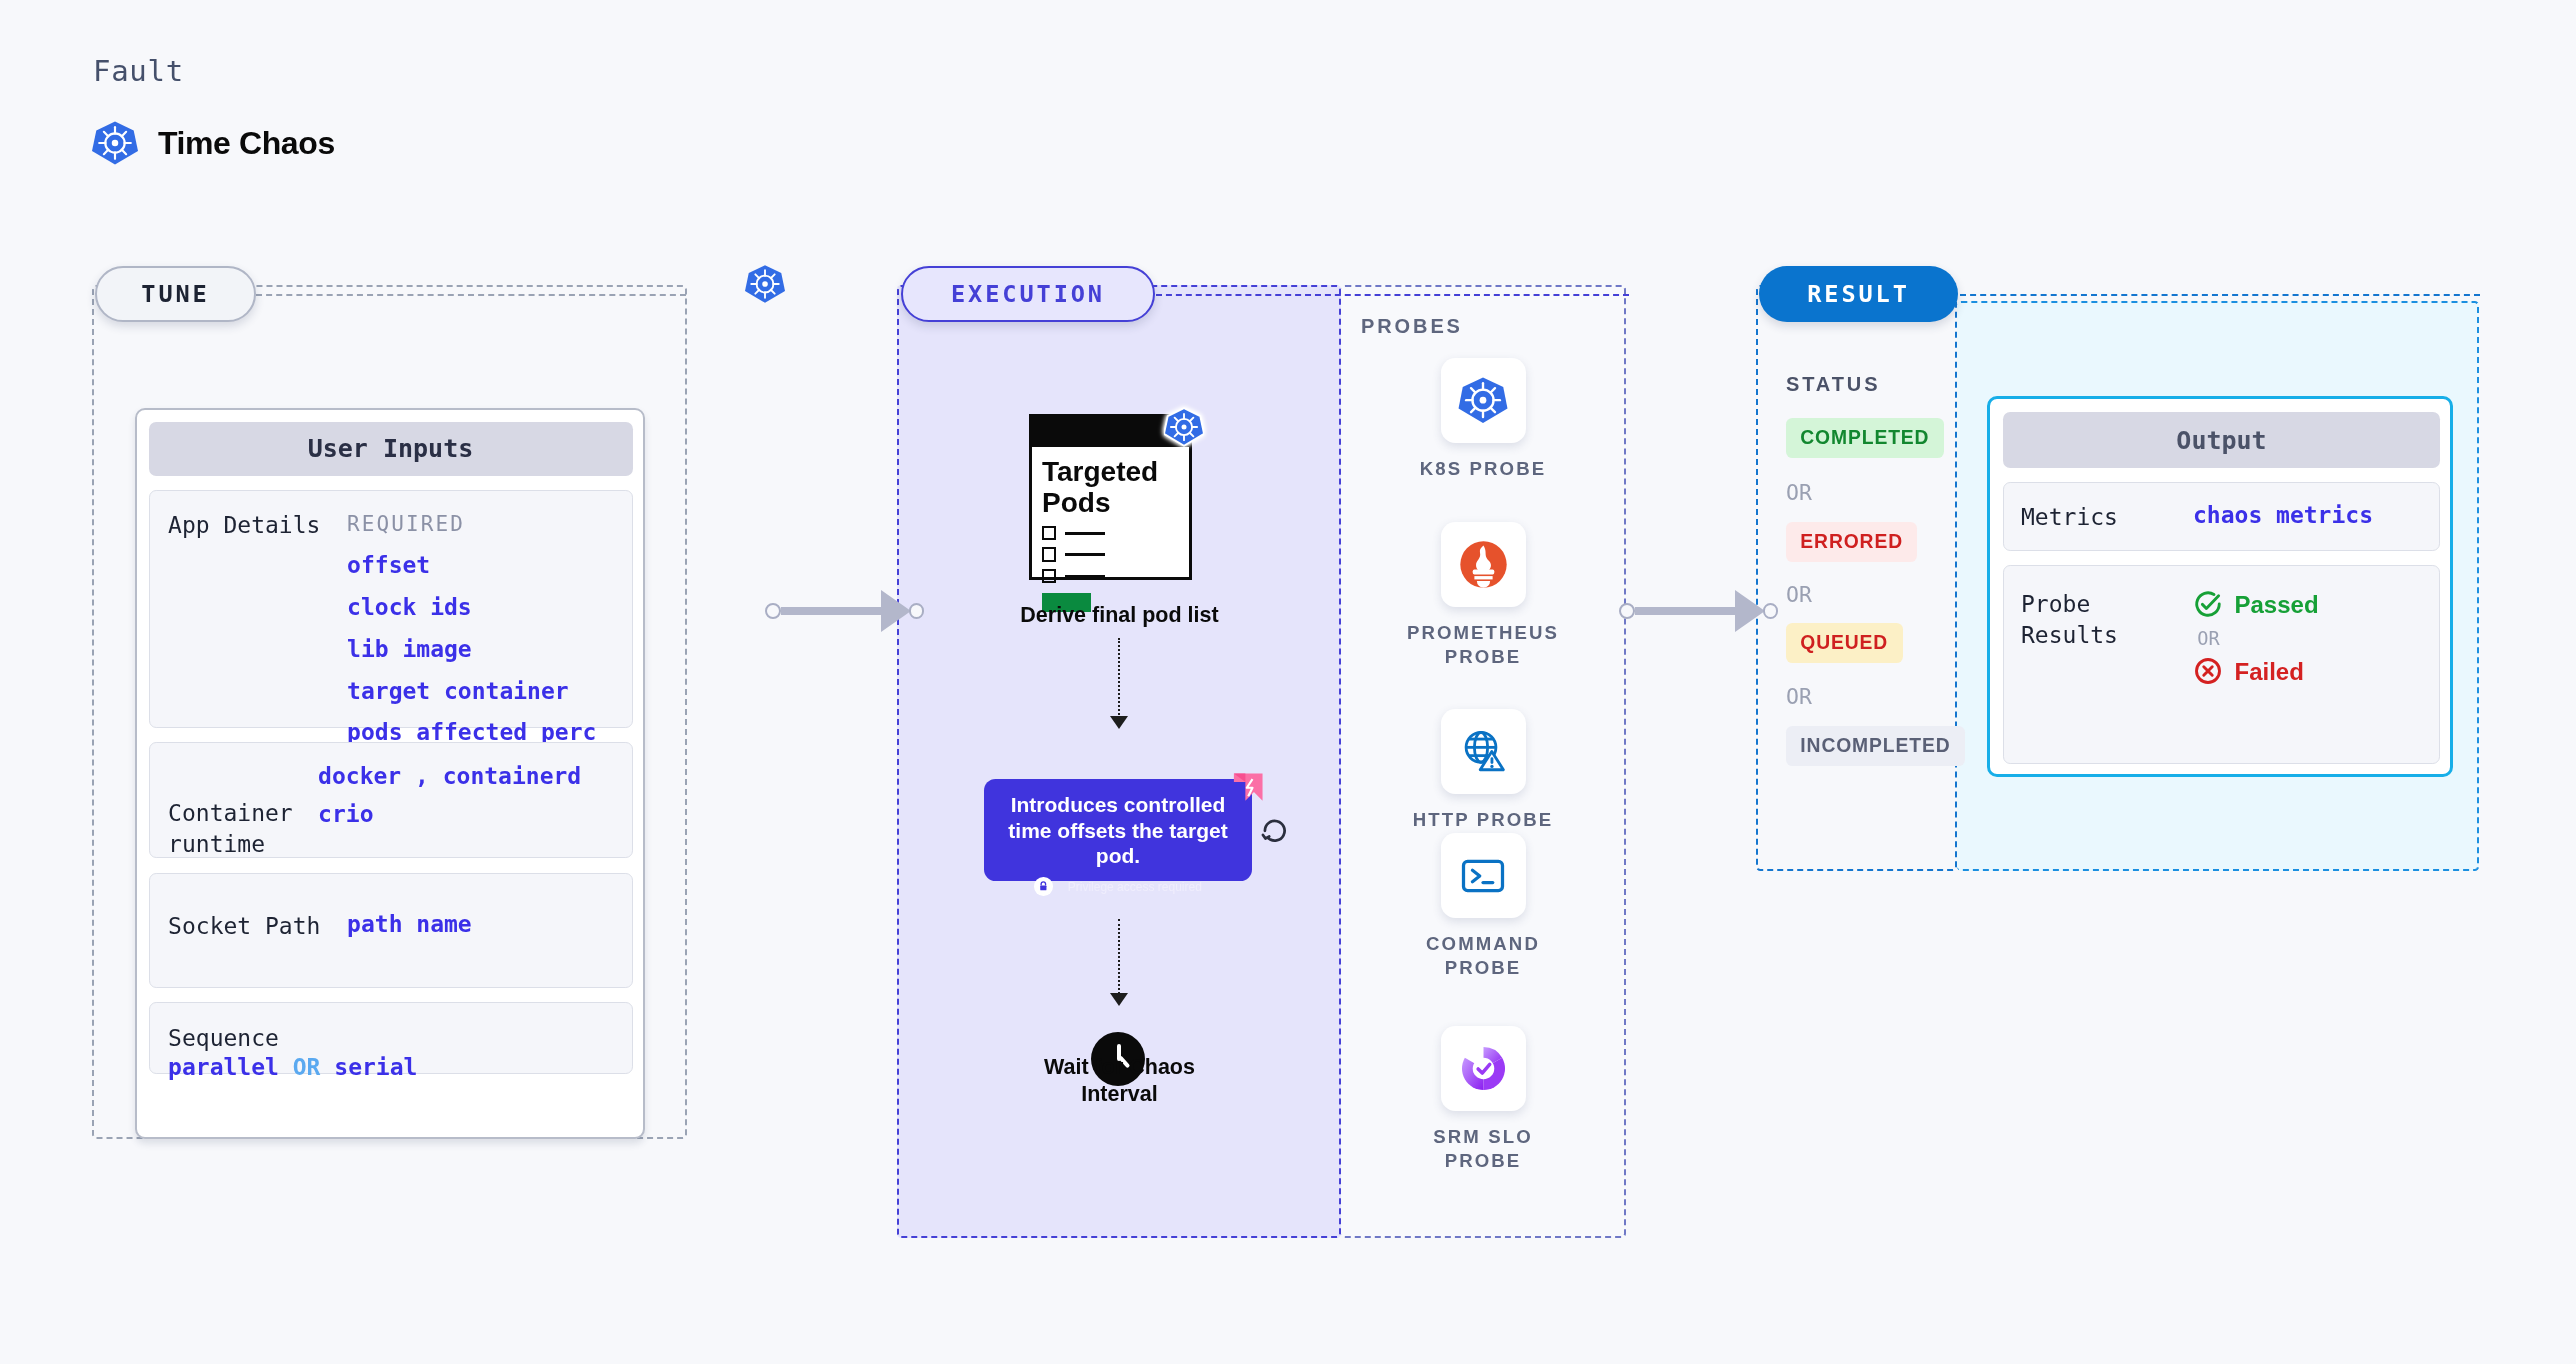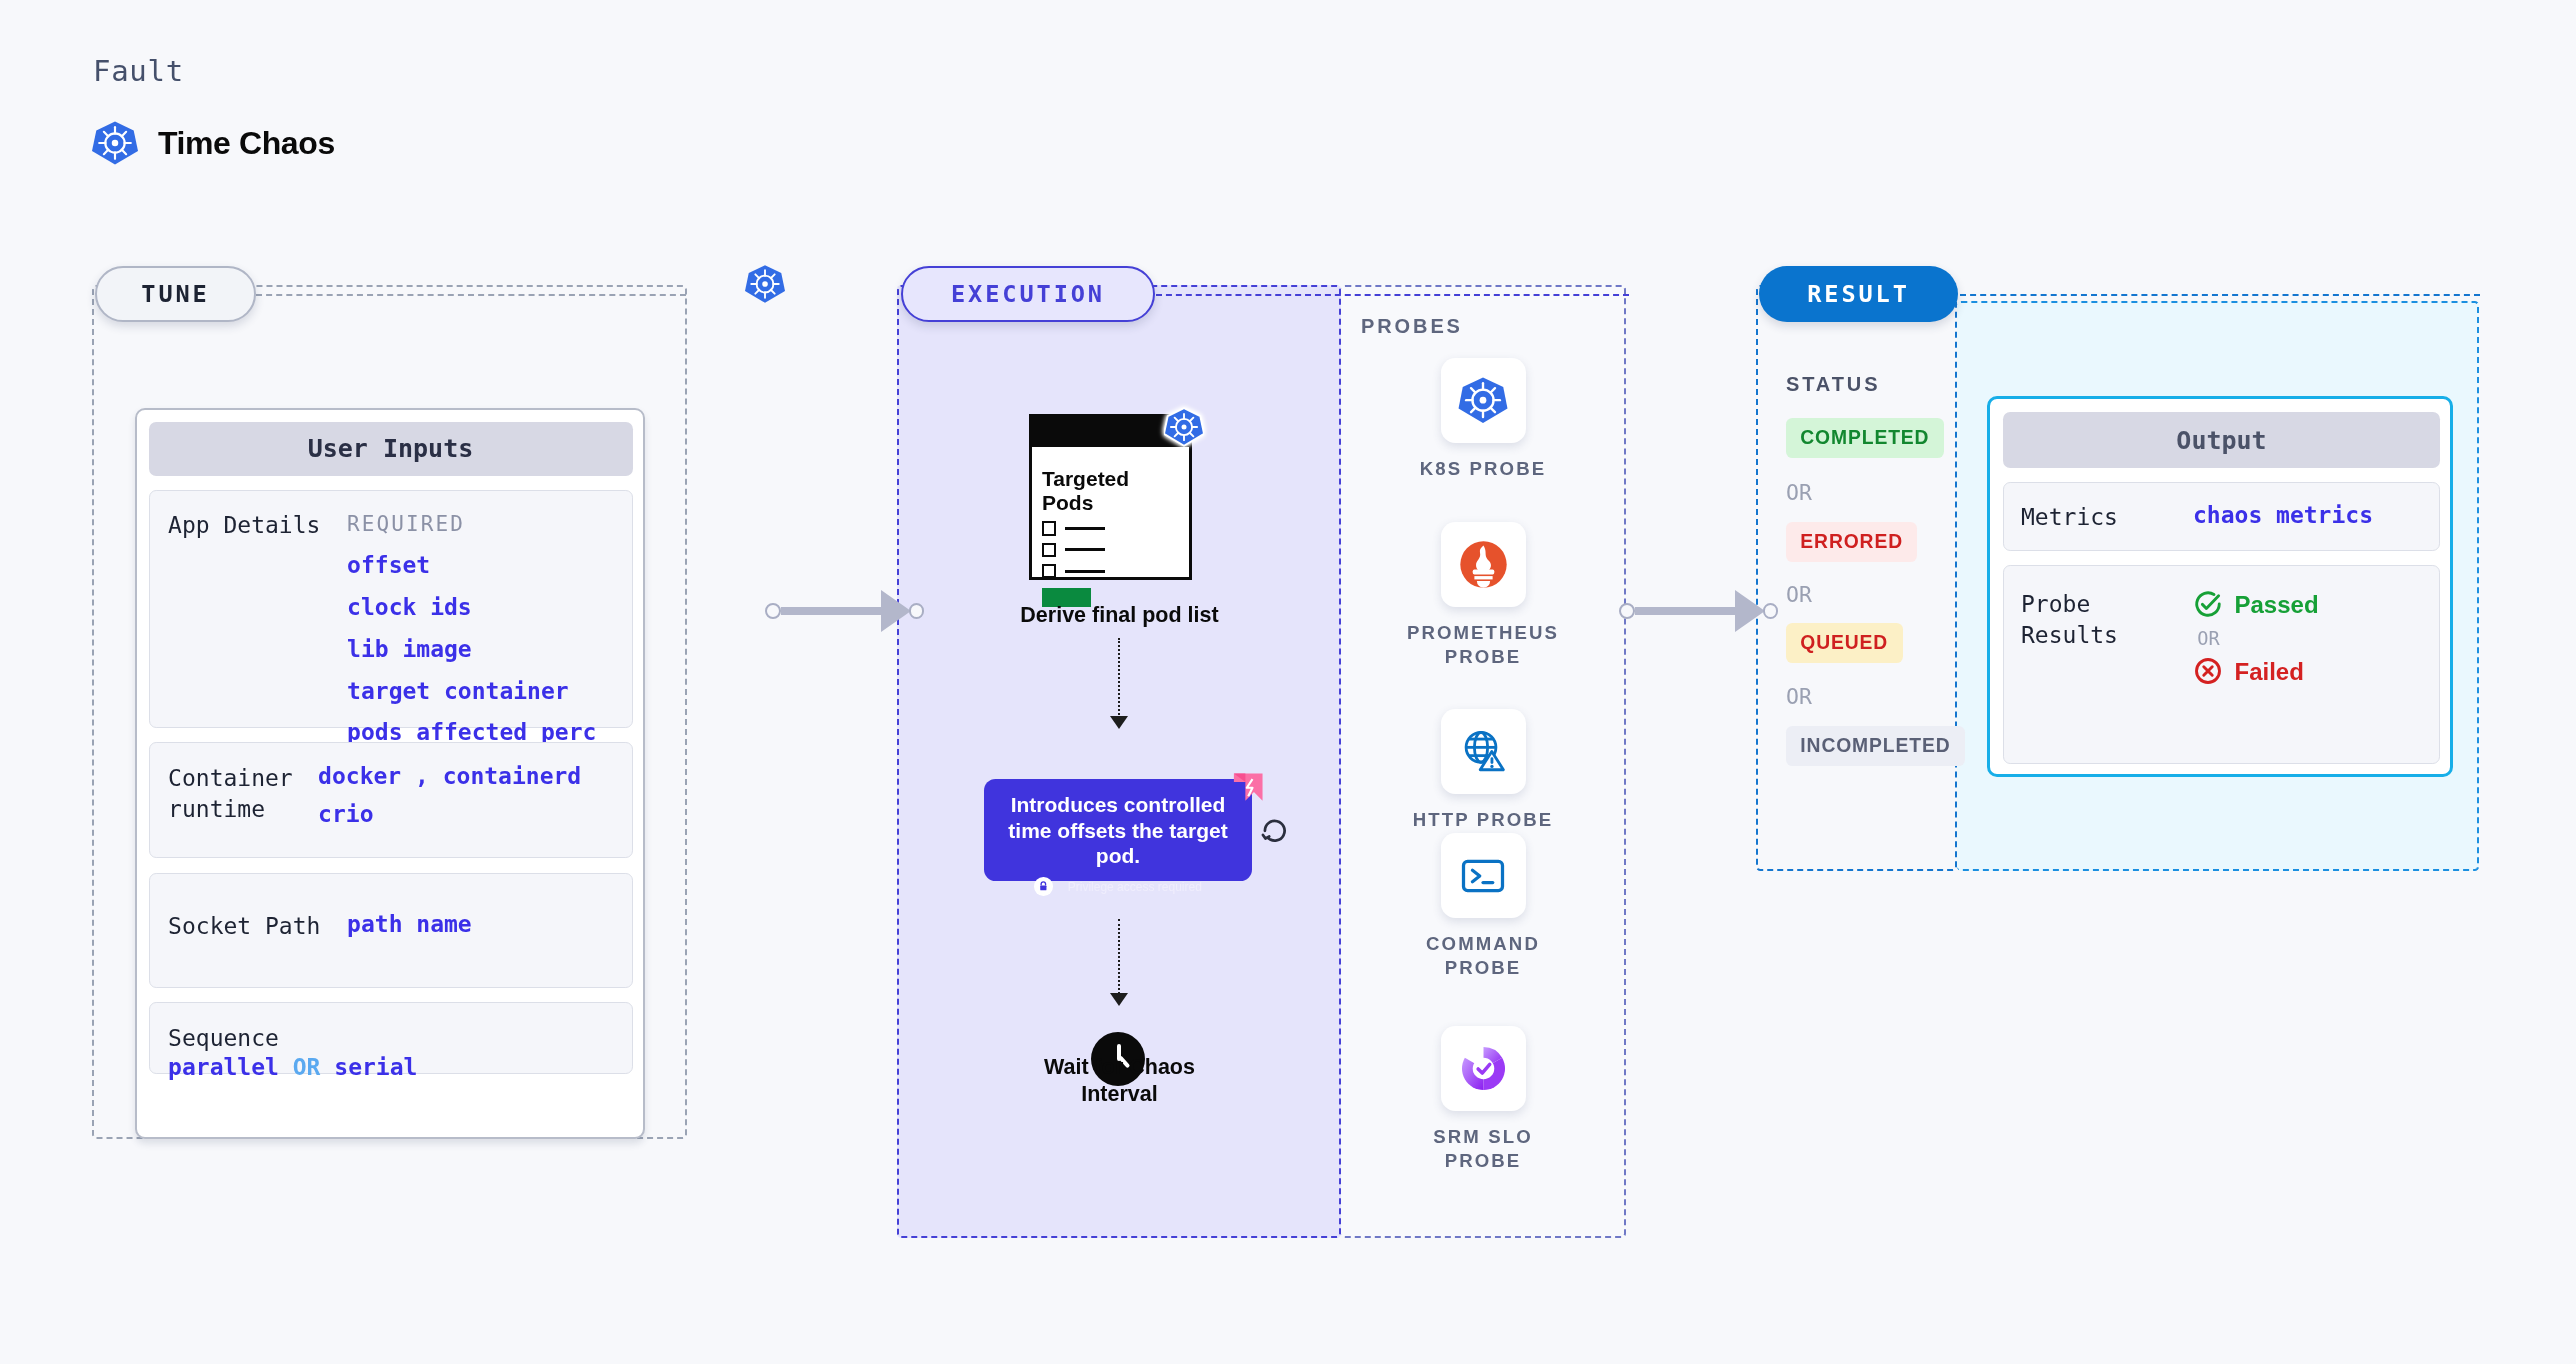--- a/index.html
+++ b/index.html
@@ -99,41 +99,41 @@
   
   .ui-card { position: absolute; left: 135px; top: 408px; width: 510px; height: 731px; }
   .ui-head { position: absolute; left: 11.5px; top: 11.5px; width: 484px; height: 54px;
              font-size: 25px; display: flex; align-items: center; justify-content: center; }
   .ui-appdetails { position: absolute; left: 11.5px; top: 80px; width: 484px; height: 238px;
                    padding: 18.6px 0 0 18.6px; }
   .ui-appdetails .row-label { width: 179px; }
   .ui-appdetails .row-values { gap: 15.8px; padding-top: 2.9px; }
   .ui-runtime { position: absolute; left: 11.5px; top: 332px; width: 484px; height: 116px;
                 padding: 20px 0 0 18.6px; }
-  .ui-runtime .row-label { width: 150px; }
+  .ui-runtime .row-label { width: 150px; margin-top: 35px; }
   .ui-runtime .row-values { gap: 11.5px; }
   .ui-socket { position: absolute; left: 11.5px; top: 463px; width: 484px; height: 115px;
                padding: 37px 0 0 18.6px; }
   .ui-socket .row-label { width: 179px; }
   .ui-sequence { position: absolute; left: 11.5px; top: 592px; width: 484px; height: 72px;
                  padding: 20px 0 0 18.6px; flex-direction: column; }
   .ui-sequence .row-label { width: 179px; }
 
   
   .probes-title {
     position: absolute; left: 1361px; top: 315px;
     font-family: "Liberation Sans", sans-serif; font-size: 20px; letter-spacing: 2.9px;
     color: #5e667e; font-weight: bold;
   }
   .pods-card {
     position: absolute; left: 1029px; top: 414px; width: 163px; height: 166px;
     background: #fff; border: 3.6px solid #0a0a0a;
   }
   .pods-card-bar { height: 30px; background: #0a0a0a; }
-  .pods-title { font-size: 21px; font-weight: bold; color: #0a0a0a; padding: 20px 0 0 10px; line-height: 1.12; }
+  .pods-title { font-size: 28px; font-weight: bold; color: #0a0a0a; padding: 9px 0 0 10px; line-height: 1.12; }
   .pods-list { padding: 7.2px 0 0 10px; display: flex; flex-direction: column; gap: 7.2px; }
   .pods-item { display: flex; align-items: center; gap: 8.6px; }
   .pods-box { width: 14.3px; height: 14.3px; border: 2.1px solid #0a0a0a; }
   .pods-line { width: 40px; height: 2.9px; background: #0a0a0a; }
   .pods-green { width: 49px; height: 18.6px; background: #0a8a3f; margin: 10px 0 0 10px; }
   .exec-caption {
     position: absolute; text-align: center; font-size: 21.5px; font-weight: bold; color: #0a0a0a;
     line-height: 1.25;
   }
   .cap-derive { left: 933px; top: 602px; width: 373px; }

